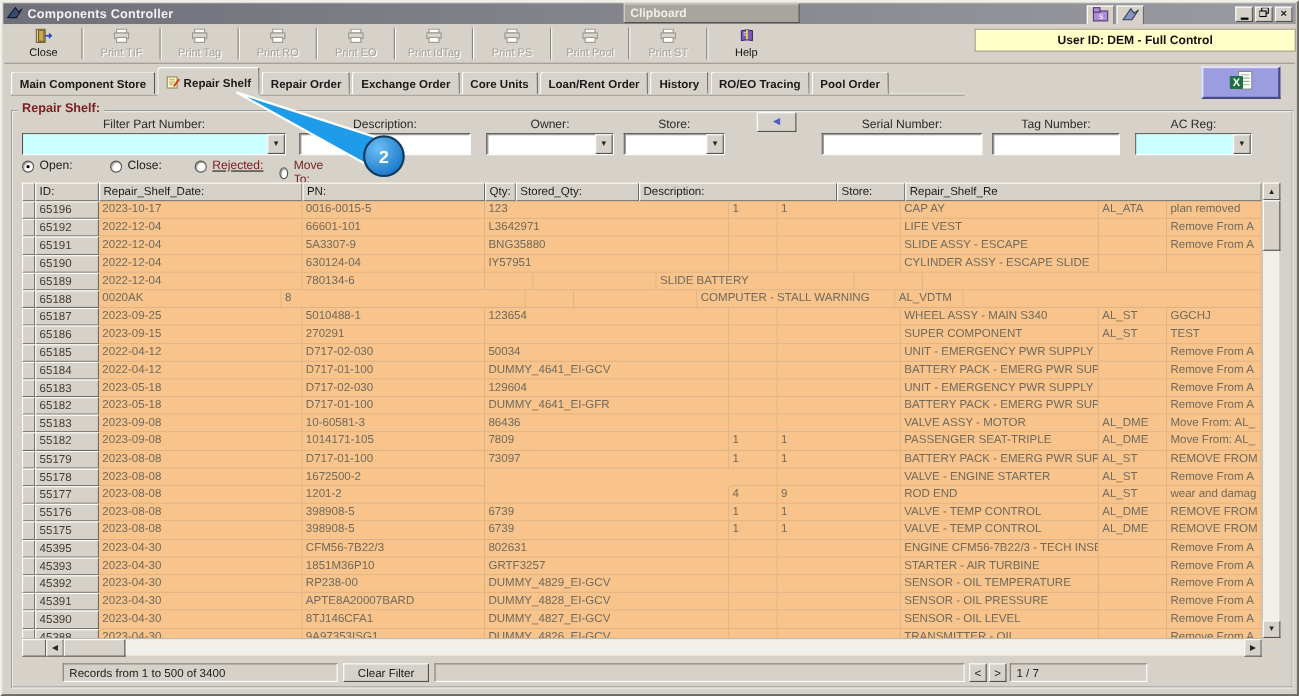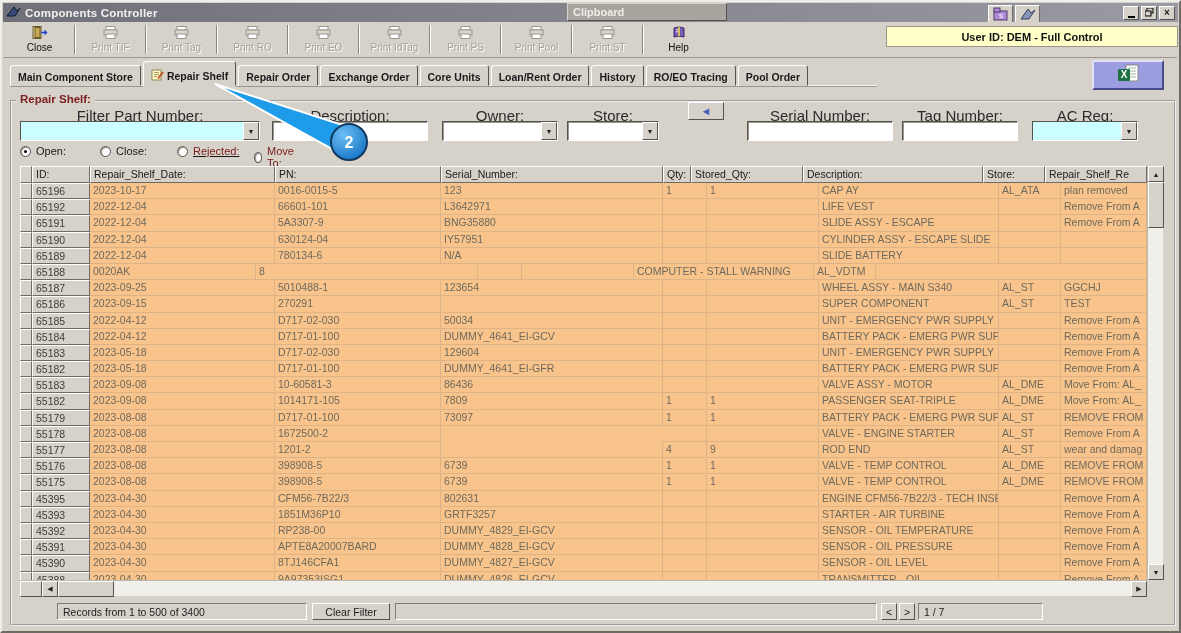--- a/index.html
+++ b/index.html
@@ -29,21 +29,21 @@
   .tabs{position:absolute;left:8px;top:59px;height:25px;display:flex;align-items:flex-end;z-index:1}
   .tab{height:21px;background:#D6D2CA;border:1px solid;border-color:#fff #55534E transparent #fff;border-radius:3px 3px 0 0;padding:3px 7px 0 7px;font-weight:bold;font-size:10.5px;white-space:nowrap;margin-right:2px;display:flex;align-items:center;gap:3px}
   .tab.active{height:25px;padding-top:5px;z-index:3;background:#D6D2CA;box-shadow:0 2px 0 #D6D2CA}
   .tabline{position:absolute;left:8px;top:83px;width:867px;height:2px;border-top:1px solid #F7F6F2;border-bottom:1px solid #9a968e}
 
   
   .groupbox{position:absolute;left:8px;top:98px;width:1166px;height:526px;border:2px groove #EFEFEF}
   .groupbox-label{position:absolute;left:14px;top:91px;background:#D6D2CA;padding:0 4px;color:#7B2020;font-weight:bold;font-size:11.5px;z-index:2}
 
   
-  .flabel{position:absolute;top:105px;text-align:center;font-size:15px;color:#2b2b2b;white-space:nowrap}
+  .flabel{position:absolute;top:105px;text-align:center;font-size:11px;color:#2b2b2b;white-space:nowrap}
   .finput{position:absolute;top:119px;height:20px;background:#fff;border:1px solid;border-color:#55534E #fff #fff #55534E;box-shadow:inset 1px 1px 0 #9a968e;padding:2px 4px;font-size:11px}
   .combo{display:flex;align-items:stretch;padding:0}
   .combo .combo-text{flex:1;padding:2px 4px}
   .combo .combo-arrow{width:16px;background:#D6D2CA;border:1px solid;border-color:#fff #55534E #55534E #fff;display:flex;align-items:center;justify-content:center;font-size:7px;color:#222}
   .cyan{background:#CCFFFF}
   .back-btn{position:absolute;left:686px;top:100px;width:36px;height:18px;background:#D6D2CA;border:1px solid;border-color:#fff #55534E #55534E #fff;display:flex;align-items:center;justify-content:center;color:#4A5FC0;font-size:11px}
   .radio-row{position:absolute;left:18px;top:143px;display:flex;height:14px}
   .radio-item{display:flex;align-items:center;gap:5px;position:absolute;top:0}
   .radio-circ{width:11px;height:11px;border-radius:50%;background:#fff;border:1px solid #55534E;box-shadow:inset 1px 1px 1px #9a968e;position:relative}
   .radio-circ.checked::after{content:"";position:absolute;left:3px;top:3px;width:3px;height:3px;border-radius:50%;background:#000}
@@ -314,21 +314,20 @@
       </div>
     </div>
 
   <div class="grid">
     <div class="grid-main">
       <div class="ghead-row">
           <div class="hcell selc"></div>
           <div class="hcell" style="width: 58px;">ID:</div>
           <div class="hcell" style="width: 185px;">Repair_Shelf_Date:</div>
           <div class="hcell" style="width: 166px;">PN:</div>
-          <div class="hcell" style="width: 222px;">Serial_Number:</div>
           <div class="hcell" style="width: 28px;">Qty:</div>
           <div class="hcell" style="width: 112px;">Stored_Qty:</div>
           <div class="hcell" style="width: 180px;">Description:</div>
           <div class="hcell" style="width: 62px;">Store:</div>
           <div class="hcell flex1">Repair_Shelf_Re</div>
         </div>
       <div class="gbody">
           <div class="grow">
             <div class="gcell selc"></div>
             <div class="gcell idc" style="width: 58px;">65196</div>
@@ -375,21 +374,20 @@
             <div class="gcell" style="width: 112px;"></div>
             <div class="gcell" style="width: 180px;">CYLINDER ASSY - ESCAPE SLIDE</div>
             <div class="gcell" style="width: 62px;"></div>
             <div class="gcell flex1"></div>
           </div>
           <div class="grow">
             <div class="gcell selc"></div>
             <div class="gcell idc" style="width: 58px;">65189</div>
             <div class="gcell" style="width: 185px;">2022-12-04</div>
             <div class="gcell" style="width: 166px;">780134-6</div>
-            <div class="gcell" style="width: 222px;">N/A</div>
             <div class="gcell" style="width: 44px;"></div>
             <div class="gcell" style="width: 112px;"></div>
             <div class="gcell" style="width: 180px;">SLIDE BATTERY</div>
             <div class="gcell" style="width: 62px;"></div>
             <div class="gcell flex1"></div>
           </div>
           <div class="grow">
             <div class="gcell selc"></div>
             <div class="gcell idc" style="width: 58px;">65188</div>
             <div class="gcell" style="width: 166px;">0020AK</div>

